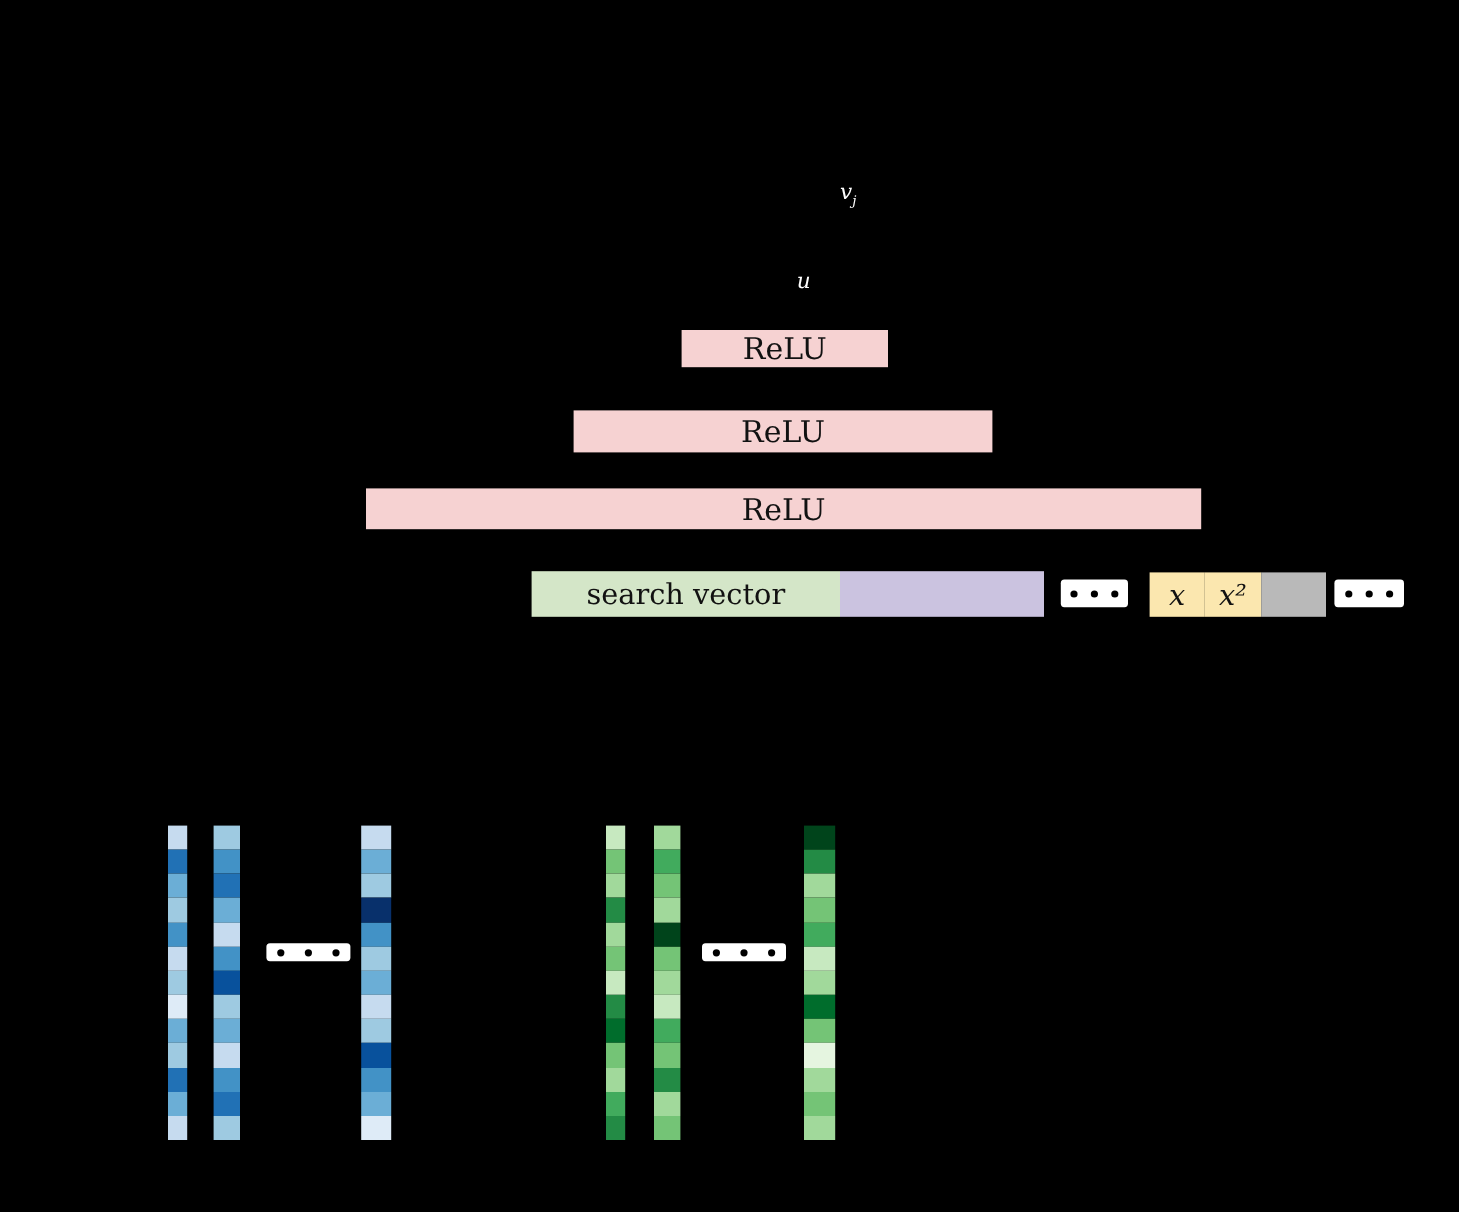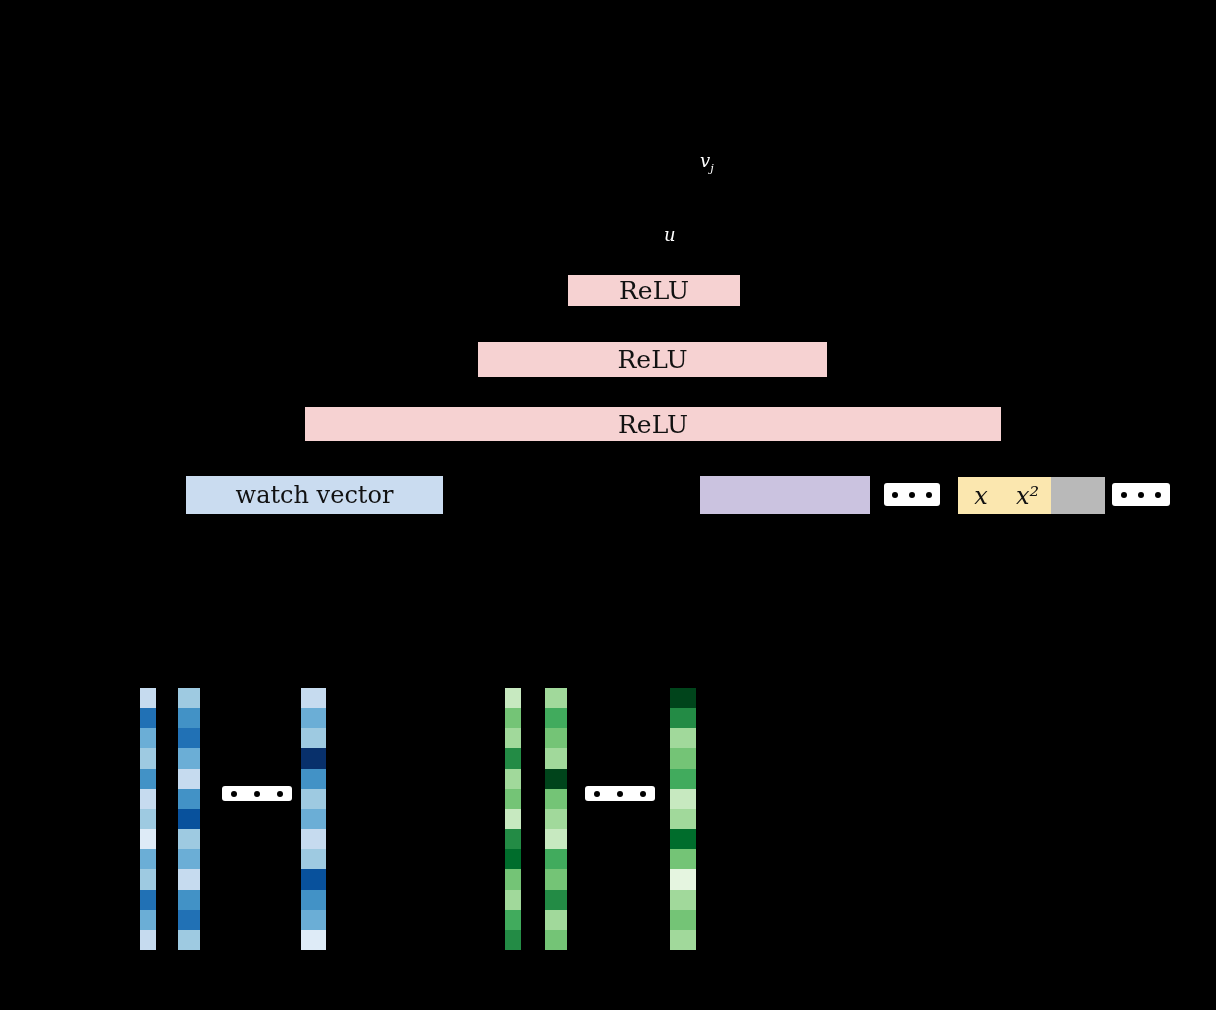--- a/index.html
+++ b/index.html
@@ -42,21 +42,21 @@
 
 <div class="abs" style="left:0;top:0;width:1216px;height:1010px;">
 
   <div class="abs white-label" style="left:700px;top:152px;"><span>v</span><sub>j</sub></div>
   <div class="abs white-label" style="left:664px;top:226px;">u</div>
 
   <div class="abs box relu-box" style="left: 568px; top: 275px; width: 172px; height: 31px; background: rgb(246, 210, 210);">ReLU</div>
   <div class="abs box relu-box" style="left: 478px; top: 342px; width: 349px; height: 35px; background: rgb(246, 210, 210);">ReLU</div>
   <div class="abs box relu-box" style="left: 305px; top: 407px; width: 696px; height: 34px; background: rgb(246, 210, 210);">ReLU</div>
 
-  <div class="abs box input-box" style="left: 186px; top: 476px; width: 257px; height: 38px; background: rgb(202, 220, 240);">watch vector</div>
+  <div class="abs box input-box" style="left: 443px; top: 476px; width: 257px; height: 38px; background: rgb(212, 230, 200);">search vector</div>
   <div class="abs box input-box" style="left: 700px; top: 476px; width: 170px; height: 38px; background: rgb(203, 195, 224);"></div>
 
   <div class="abs dots-box gap-sm" style="left:884px;top:483px;width:56px;height:23px;">
     <span class="dot"></span>
     <span class="dot"></span>
     <span class="dot"></span>
   </div>
 
   <div class="abs box input-box math" style="left: 958px; top: 477px; width: 46px; height: 37px; background: rgb(251, 231, 175);">x</div>
   <div class="abs box input-box math" style="left: 1004px; top: 477px; width: 47px; height: 37px; background: rgb(251, 231, 175);">x²</div>

